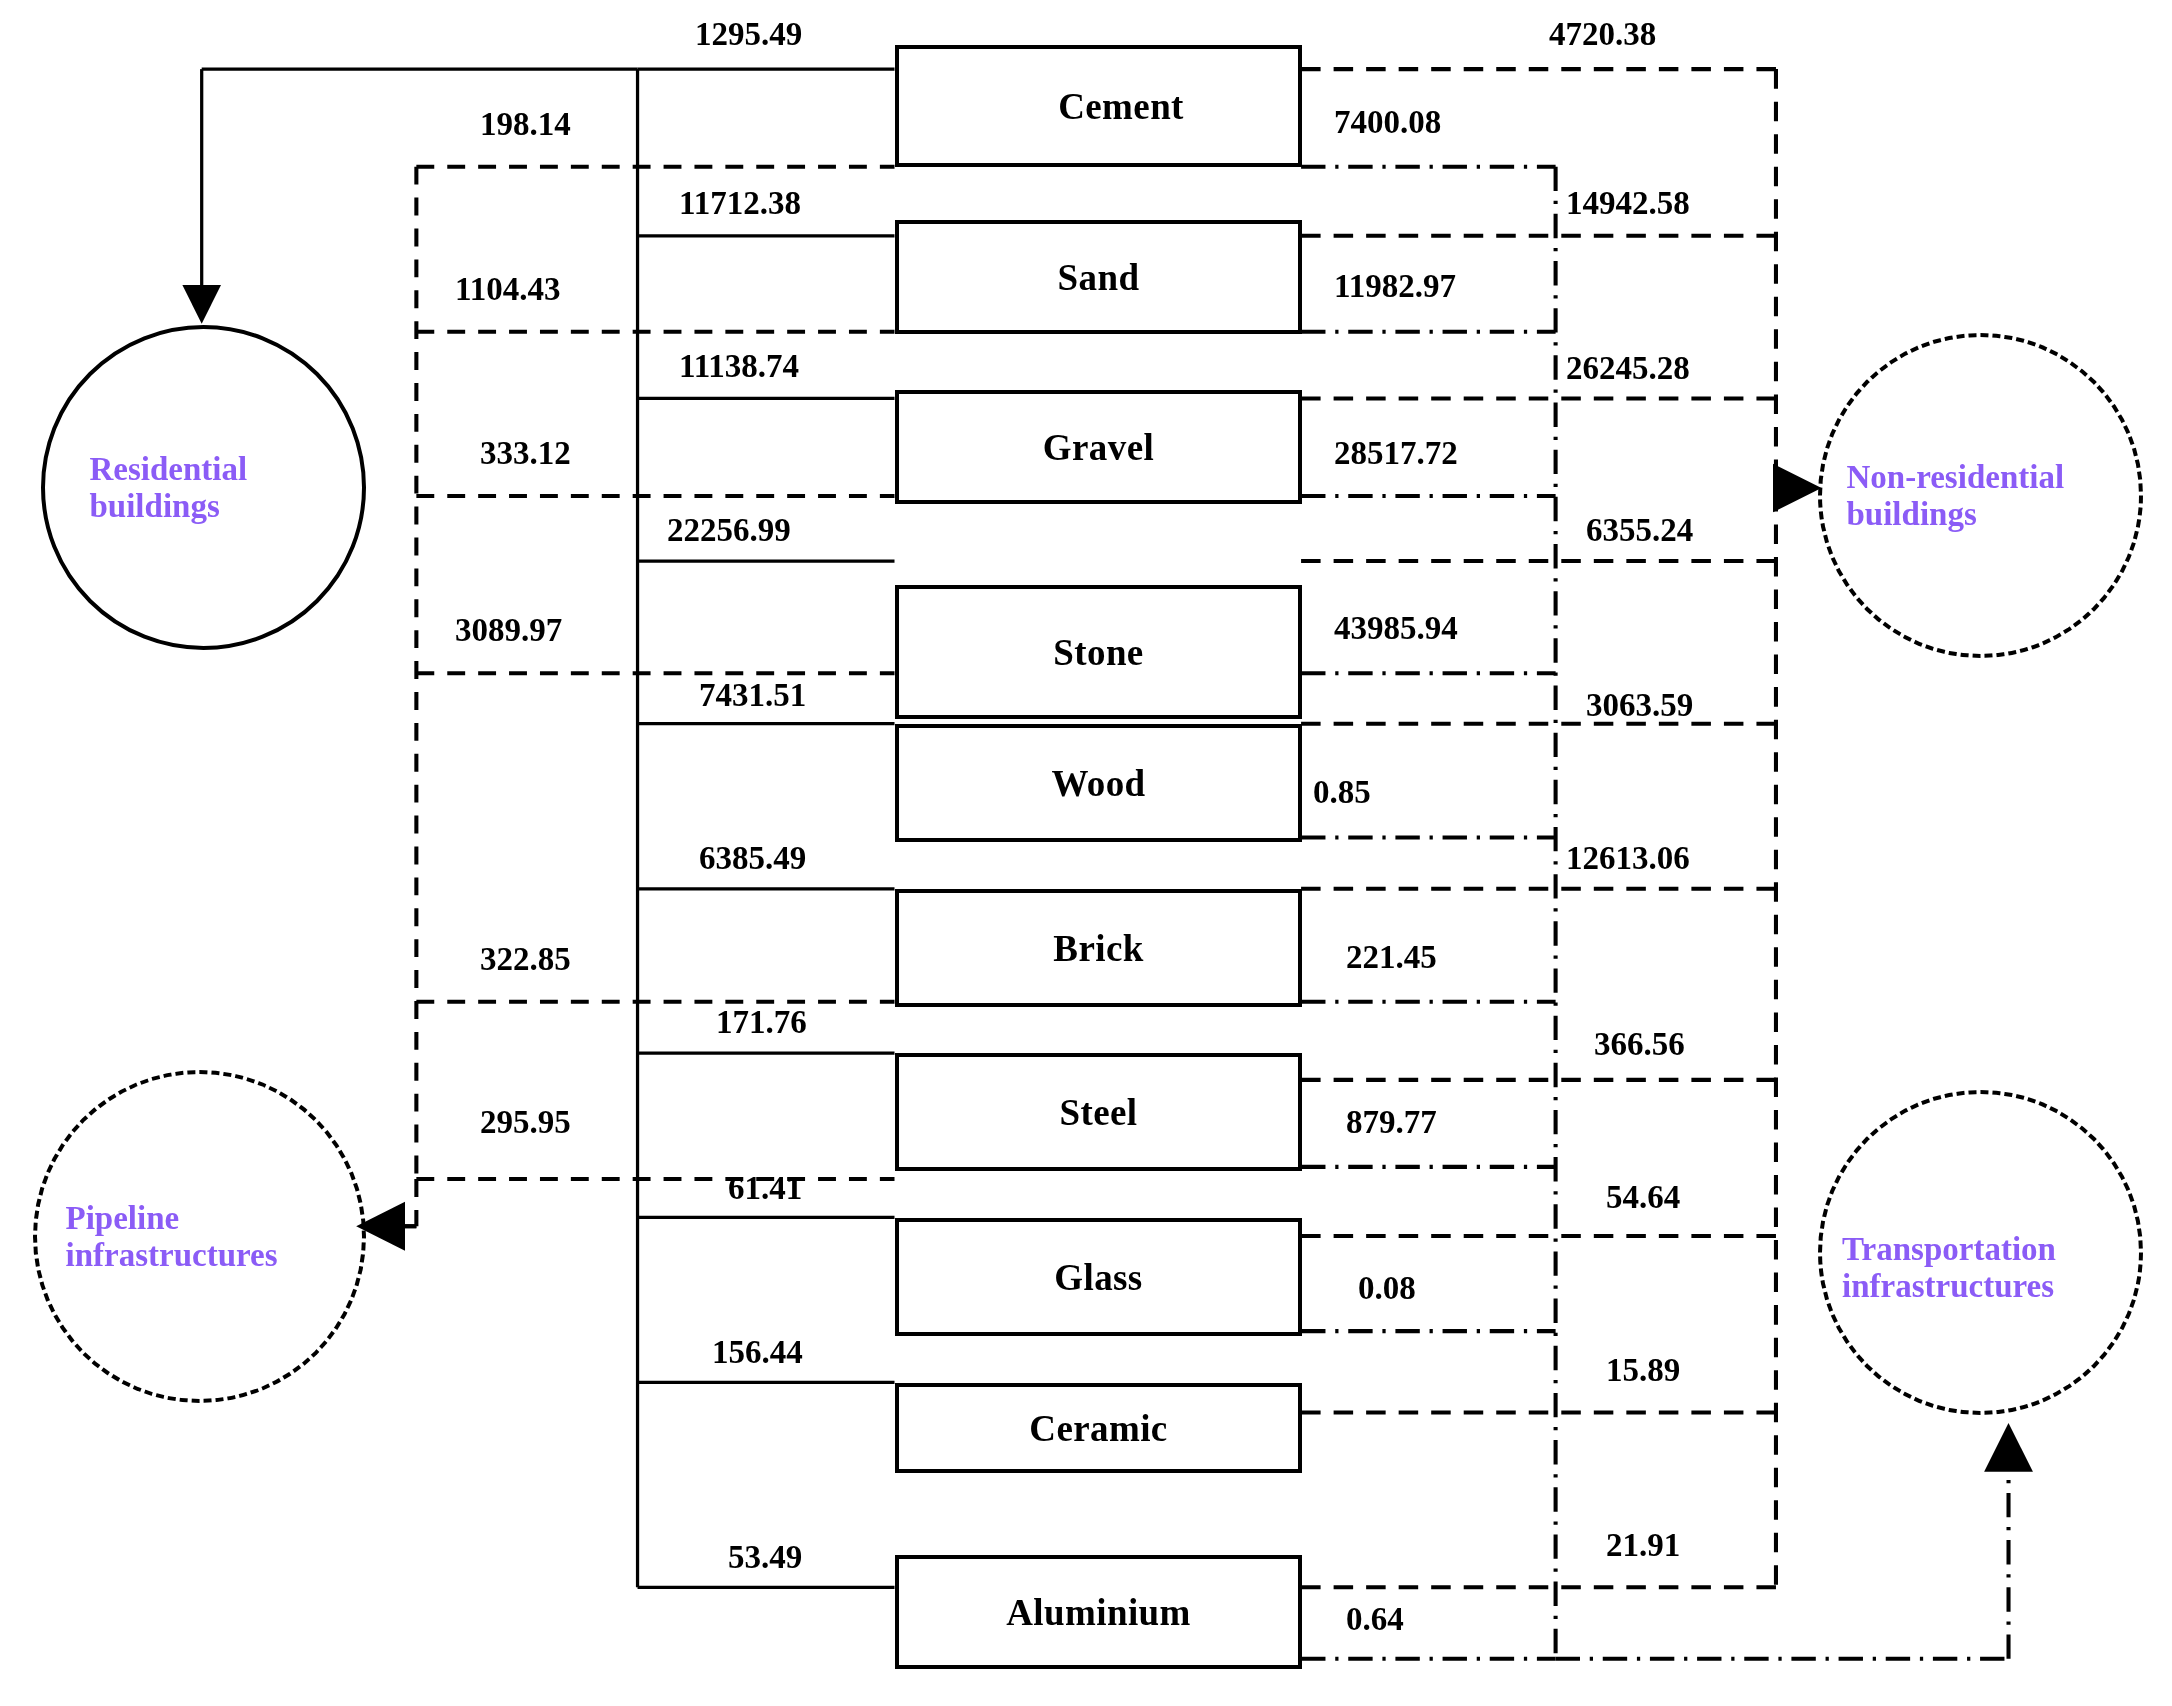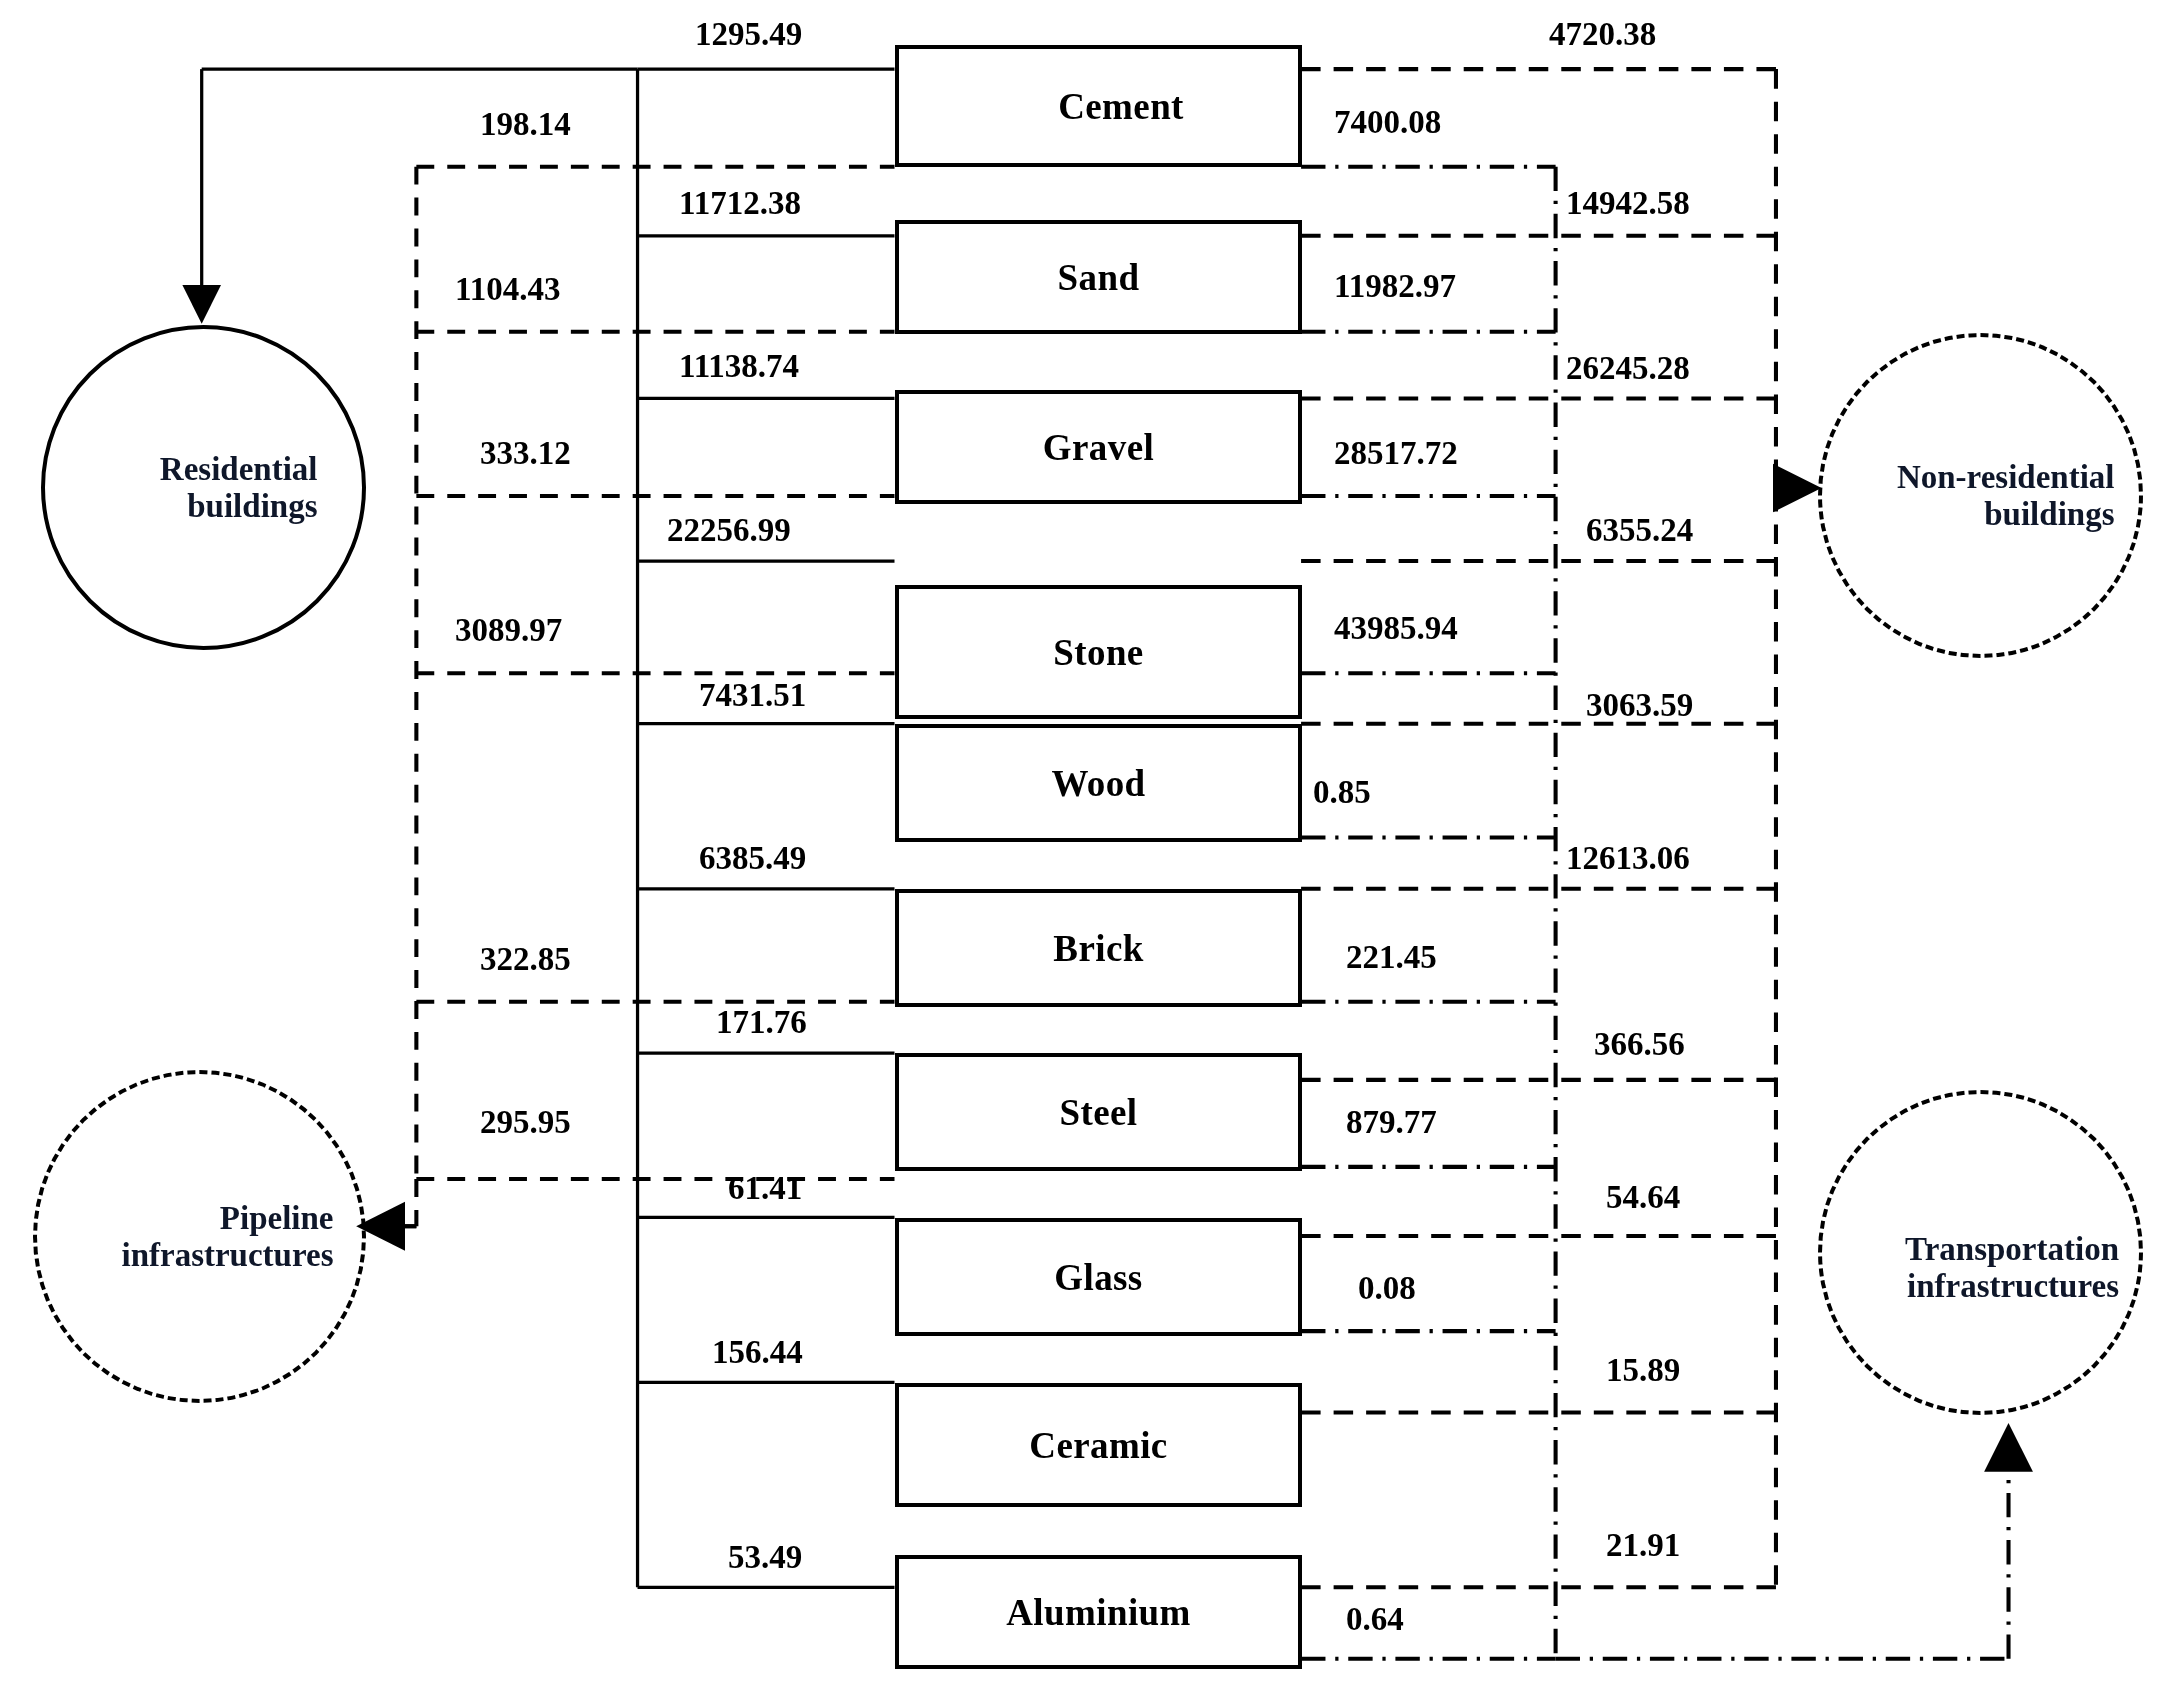--- a/index.html
+++ b/index.html
@@ -38,25 +38,25 @@
     letter-spacing: 0.4px;
   }
   .node-circle {
     position: absolute;
     box-sizing: border-box;
     border-radius: 50%;
     background: transparent;
     display: flex;
     align-items: center;
     justify-content: center;
-    text-align: right;
+    text-align: left;
     font-weight: bold;
     font-size: 33px;
     line-height: 1.12;
-    color: #0f172a;
+    color: #8b5cf6;
   }
   .node-circle.solid { border: 4.1px solid #000000; }
   .node-circle.dashed { border: 4.9px dashed #000000; }
   .node-circle.dashdot {
     border: 4.9px dashed #000000;
     
   }
   .flow-label {
     position: absolute;
     font-weight: bold;
@@ -160,21 +160,21 @@
   </div>
   <div class="material-box" style="left:895px; top:889px; width:407px; height:118px;">
     <span>Brick</span>
   </div>
   <div class="material-box" style="left:895px; top:1053px; width:407px; height:118px;">
     <span>Steel</span>
   </div>
   <div class="material-box" style="left:895px; top:1218px; width:407px; height:118px;">
     <span>Glass</span>
   </div>
-  <div class="material-box" style="left:895px; top:1383px; width:407px; height:124px;">
+  <div class="material-box" style="left:895px; top:1383px; width:407px; height:90px;">
     <span>Ceramic</span>
   </div>
   <div class="material-box" style="left:895px; top:1555px; width:407px; height:114px;">
     <span>Aluminium</span>
   </div>
 
   <div class="node-circle solid" style="left:41px; top:325px; width:325px; height:325px;">
     <span style="width:228px;">Residential buildings</span>
   </div>
   <div class="node-circle dashed" style="left:33px; top:1070px; width:333px; height:333px;">

